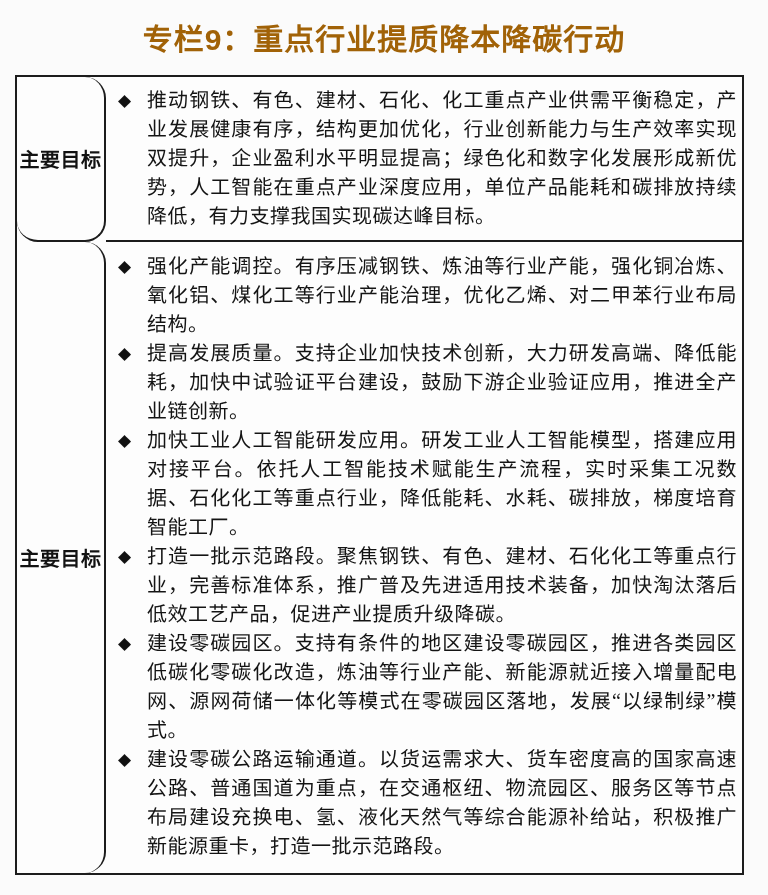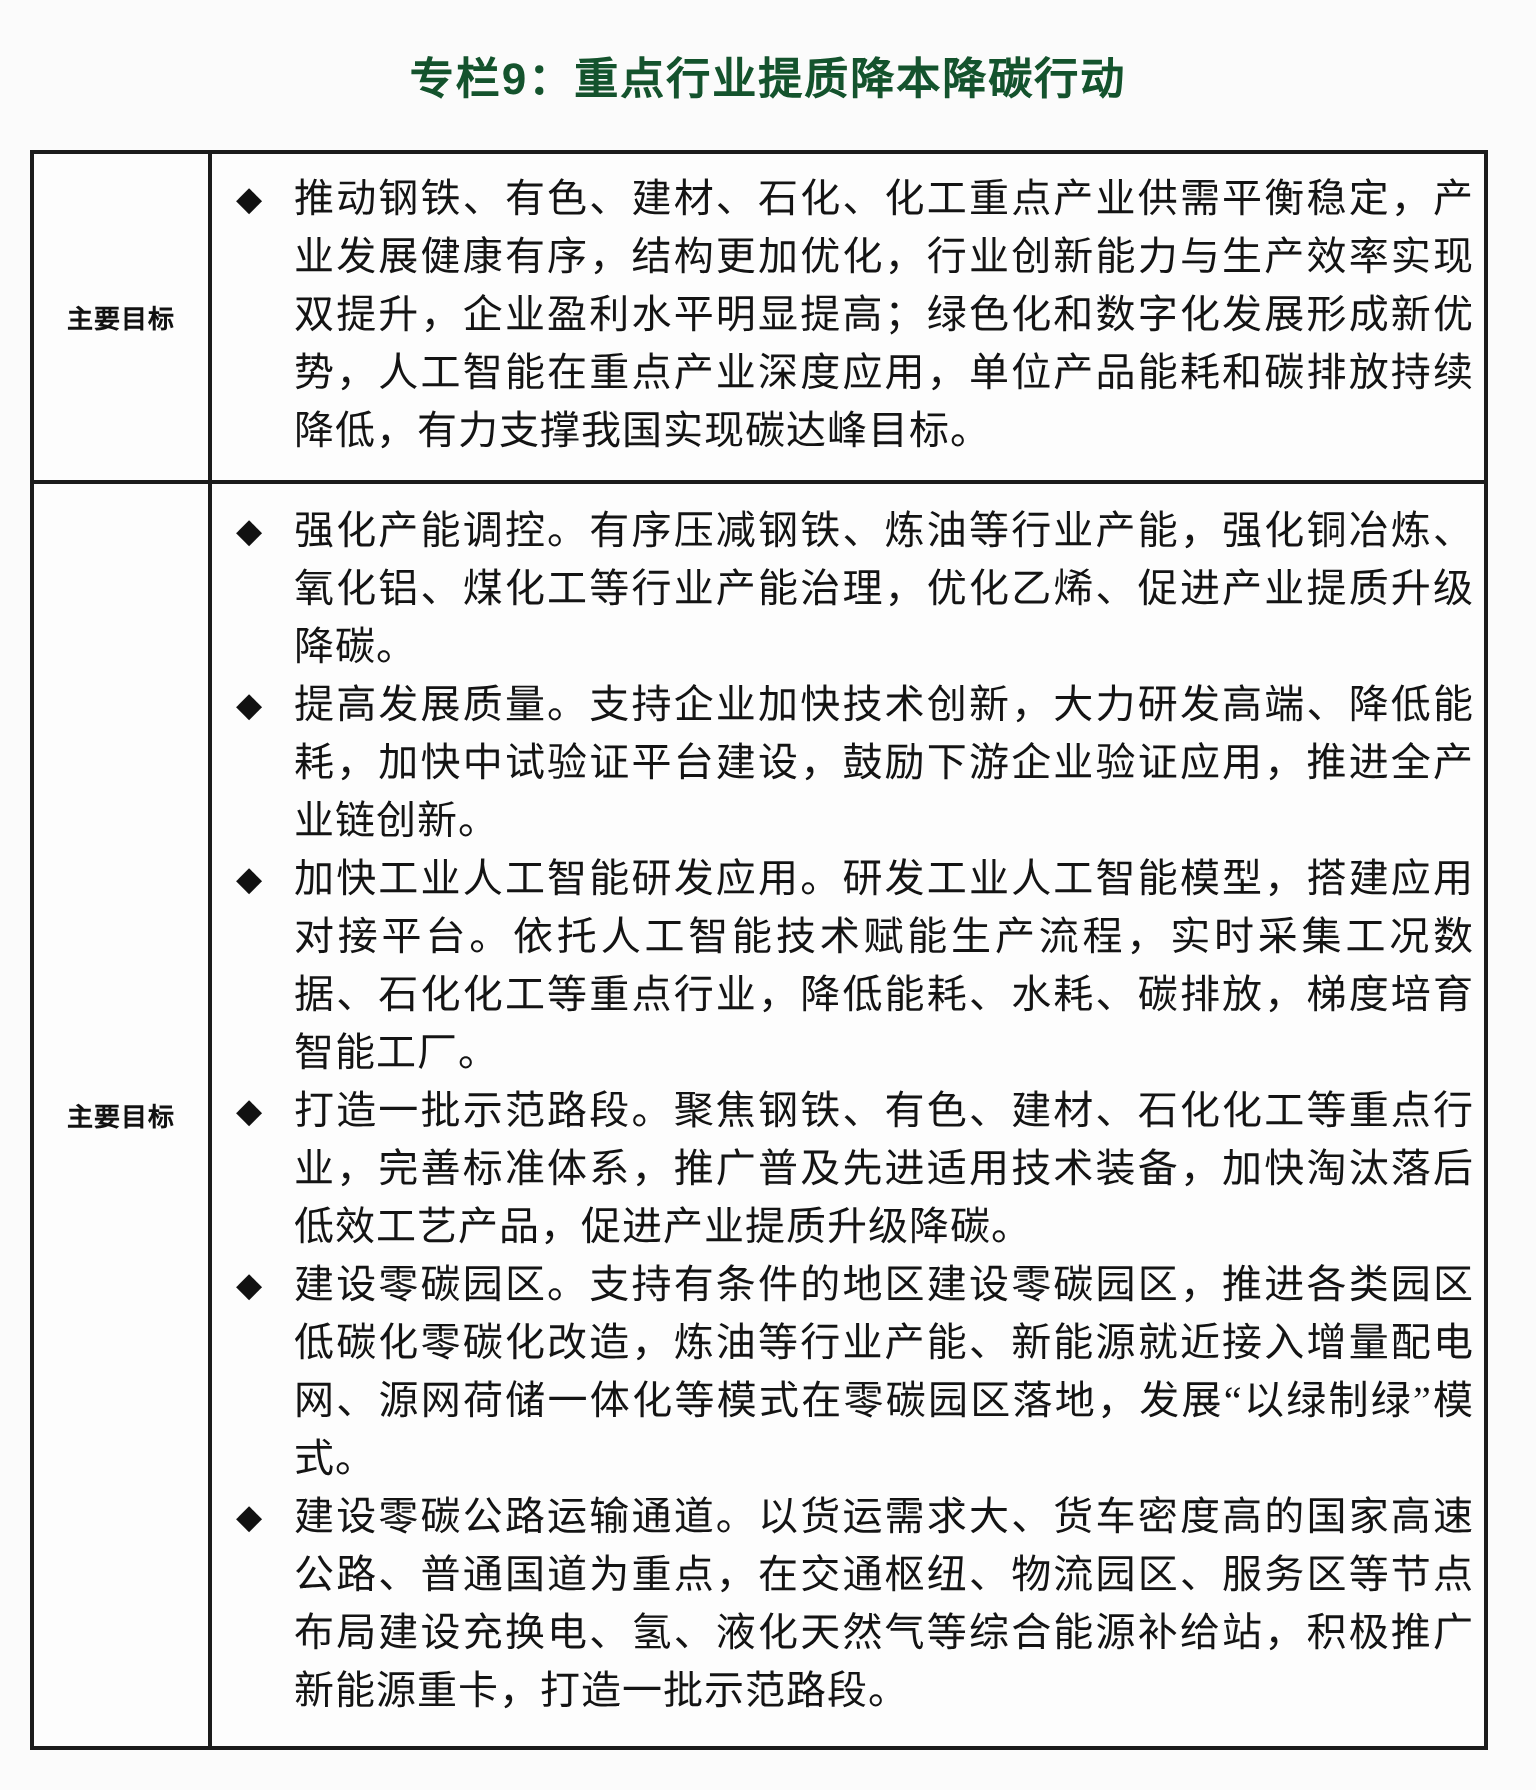--- a/index.html
+++ b/index.html
@@ -16,45 +16,46 @@
     width: 768px;
     height: 895px;
     position: relative;
   }
 
   .doc-title {
     margin: 26px 0 21px 0;
     text-align: center;
     font-family: "Liberation Sans", "DejaVu Sans", sans-serif;
     font-weight: 700;
-    font-size: 22px;
+    font-size: 30px;
     line-height: 28px;
     letter-spacing: 1px;
-    color: #14532d;
+    color: #a16207;
   }
 
   .box-table {
     margin-left: 15px;
     width: 729px;
     border: 2px solid #1c1c1c;
     display: grid;
     grid-template-columns: 89px 1fr;
     background: #fdfdfd;
   }
 
   .label-cell {
     border-right: 2px solid #1c1c1c;
     display: flex;
     align-items: center;
     justify-content: center;
     font-family: "Liberation Sans", "DejaVu Sans", sans-serif;
     font-weight: 700;
-    font-size: 13px;
+    font-size: 20px;
     letter-spacing: 0.5px;
     color: #121212;
+    border-radius: 21px;
   }
 
   .row-top { border-bottom: 2px solid #1c1c1c; }
 
   .content-cell {
     font-family: "Liberation Serif", "DejaVu Serif", serif;
     font-size: 20px;
     line-height: 29px;
     letter-spacing: 0.5px;
     color: #141414;
@@ -96,21 +97,21 @@
           <span class="bullet-marker">◆</span>
           <span class="bullet-text">推动钢铁、有色、建材、石化、化工重点产业供需平衡稳定，产业发展健康有序，结构更加优化，行业创新能力与生产效率实现双提升，企业盈利水平明显提高；绿色化和数字化发展形成新优势，人工智能在重点产业深度应用，单位产品能耗和碳排放持续降低，有力支撑我国实现碳达峰目标。</span>
         </div>
       </div>
 
     <div class="label-cell">主要目标</div>
 
     <div class="content-cell measures">
         <div class="bullet-item">
           <span class="bullet-marker">◆</span>
-          <span class="bullet-text">强化产能调控。有序压减钢铁、炼油等行业产能，强化铜冶炼、氧化铝、煤化工等行业产能治理，优化乙烯、促进产业提质升级降碳。</span>
+          <span class="bullet-text">强化产能调控。有序压减钢铁、炼油等行业产能，强化铜冶炼、氧化铝、煤化工等行业产能治理，优化乙烯、对二甲苯行业布局结构。</span>
         </div>
         <div class="bullet-item">
           <span class="bullet-marker">◆</span>
           <span class="bullet-text">提高发展质量。支持企业加快技术创新，大力研发高端、降低能耗，加快中试验证平台建设，鼓励下游企业验证应用，推进全产业链创新。</span>
         </div>
         <div class="bullet-item">
           <span class="bullet-marker">◆</span>
           <span class="bullet-text">加快工业人工智能研发应用。研发工业人工智能模型，搭建应用对接平台。依托人工智能技术赋能生产流程，实时采集工况数据、石化化工等重点行业，降低能耗、水耗、碳排放，梯度培育智能工厂。</span>
         </div>
         <div class="bullet-item">

